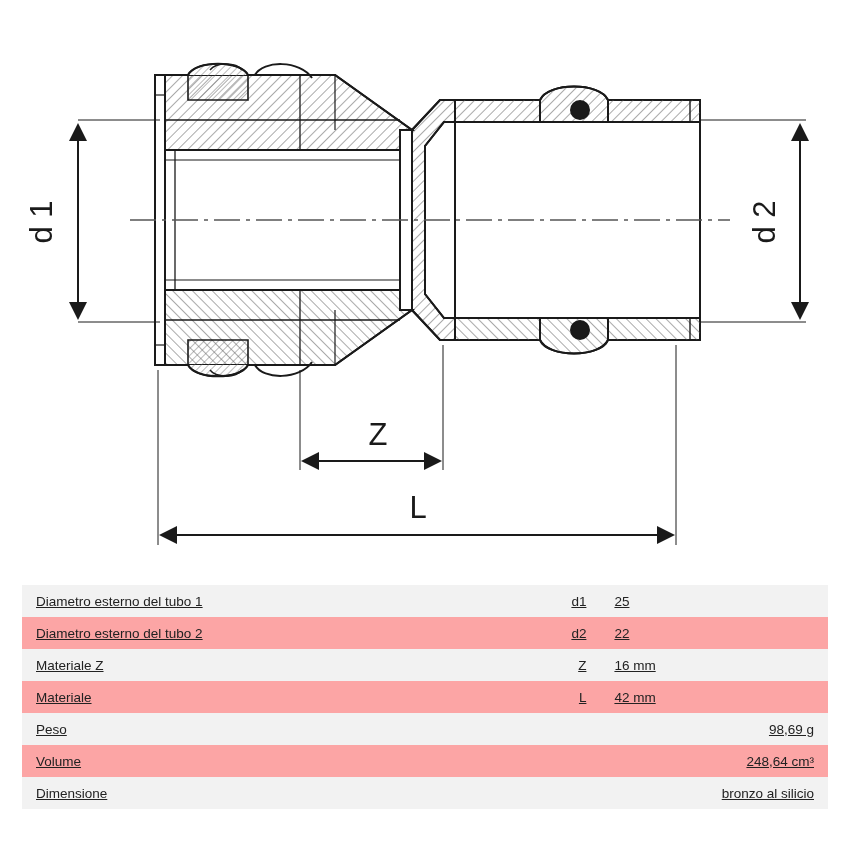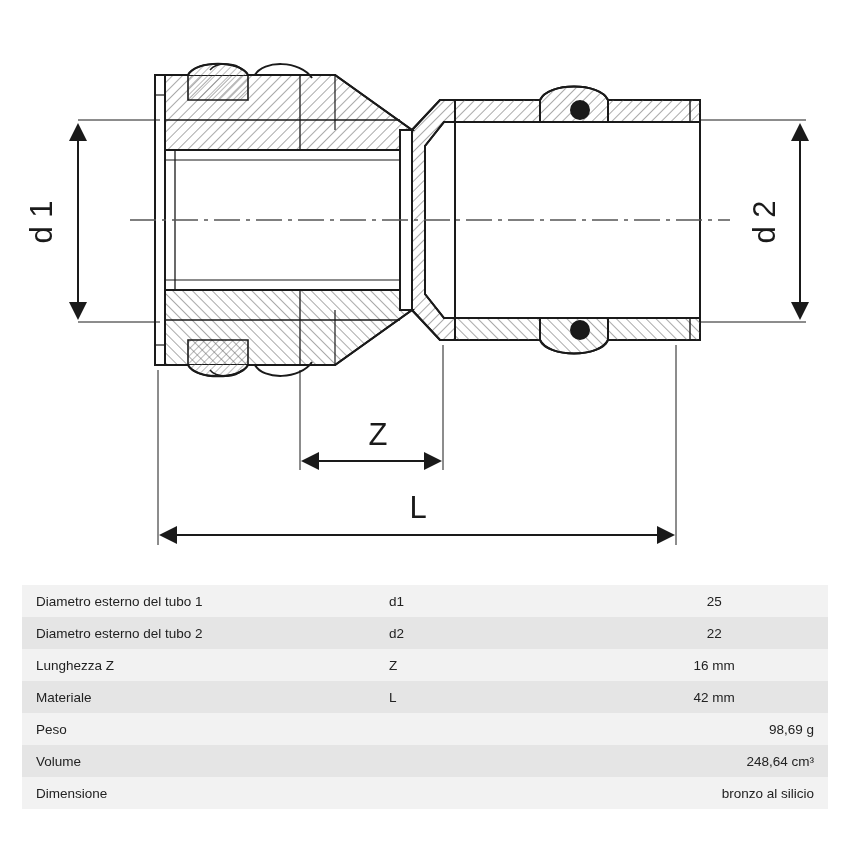--- a/index.html
+++ b/index.html
@@ -37,38 +37,39 @@
   .spec-table tr {
     height: 32px;
   }
   .spec-table td {
     padding: 0 14px;
     border: none;
     vertical-align: middle;
     color: #222222;
     font-size: 13.5px;
     white-space: nowrap;
+    text-decoration: underline;
   }
   .spec-table tr.odd td {
     background: #f2f2f2;
   }
   .spec-table tr.even td {
-    background: #e5e5e5;
+    background: #fca5a5;
   }
   td.c-label {
     width: 352px;
     text-align: left;
   }
   td.c-sym {
     width: 228px;
-    text-align: left;
+    text-align: right;
   }
   td.c-val {
     width: 226px;
-    text-align: center;
+    text-align: left;
   }
   td.c-wide {
     text-align: right;
   }
   .dim-label {
     font-family: "Liberation Sans", sans-serif;
     font-size: 31px;
     fill: #1a1a1a;
   }
 </style>
@@ -194,21 +195,21 @@
         <td class="c-label">Diametro esterno del tubo 1</td>
         <td class="c-sym">d1</td>
         <td class="c-val">25</td>
       </tr>
       <tr class="even">
         <td class="c-label">Diametro esterno del tubo 2</td>
         <td class="c-sym">d2</td>
         <td class="c-val">22</td>
       </tr>
       <tr class="odd">
-        <td class="c-label">Lunghezza Z</td>
+        <td class="c-label">Materiale Z</td>
         <td class="c-sym">Z</td>
         <td class="c-val">16 mm</td>
       </tr>
       <tr class="even">
         <td class="c-label">Materiale</td>
         <td class="c-sym">L</td>
         <td class="c-val">42 mm</td>
       </tr>
       <tr class="odd">
         <td class="c-label">Peso</td>

